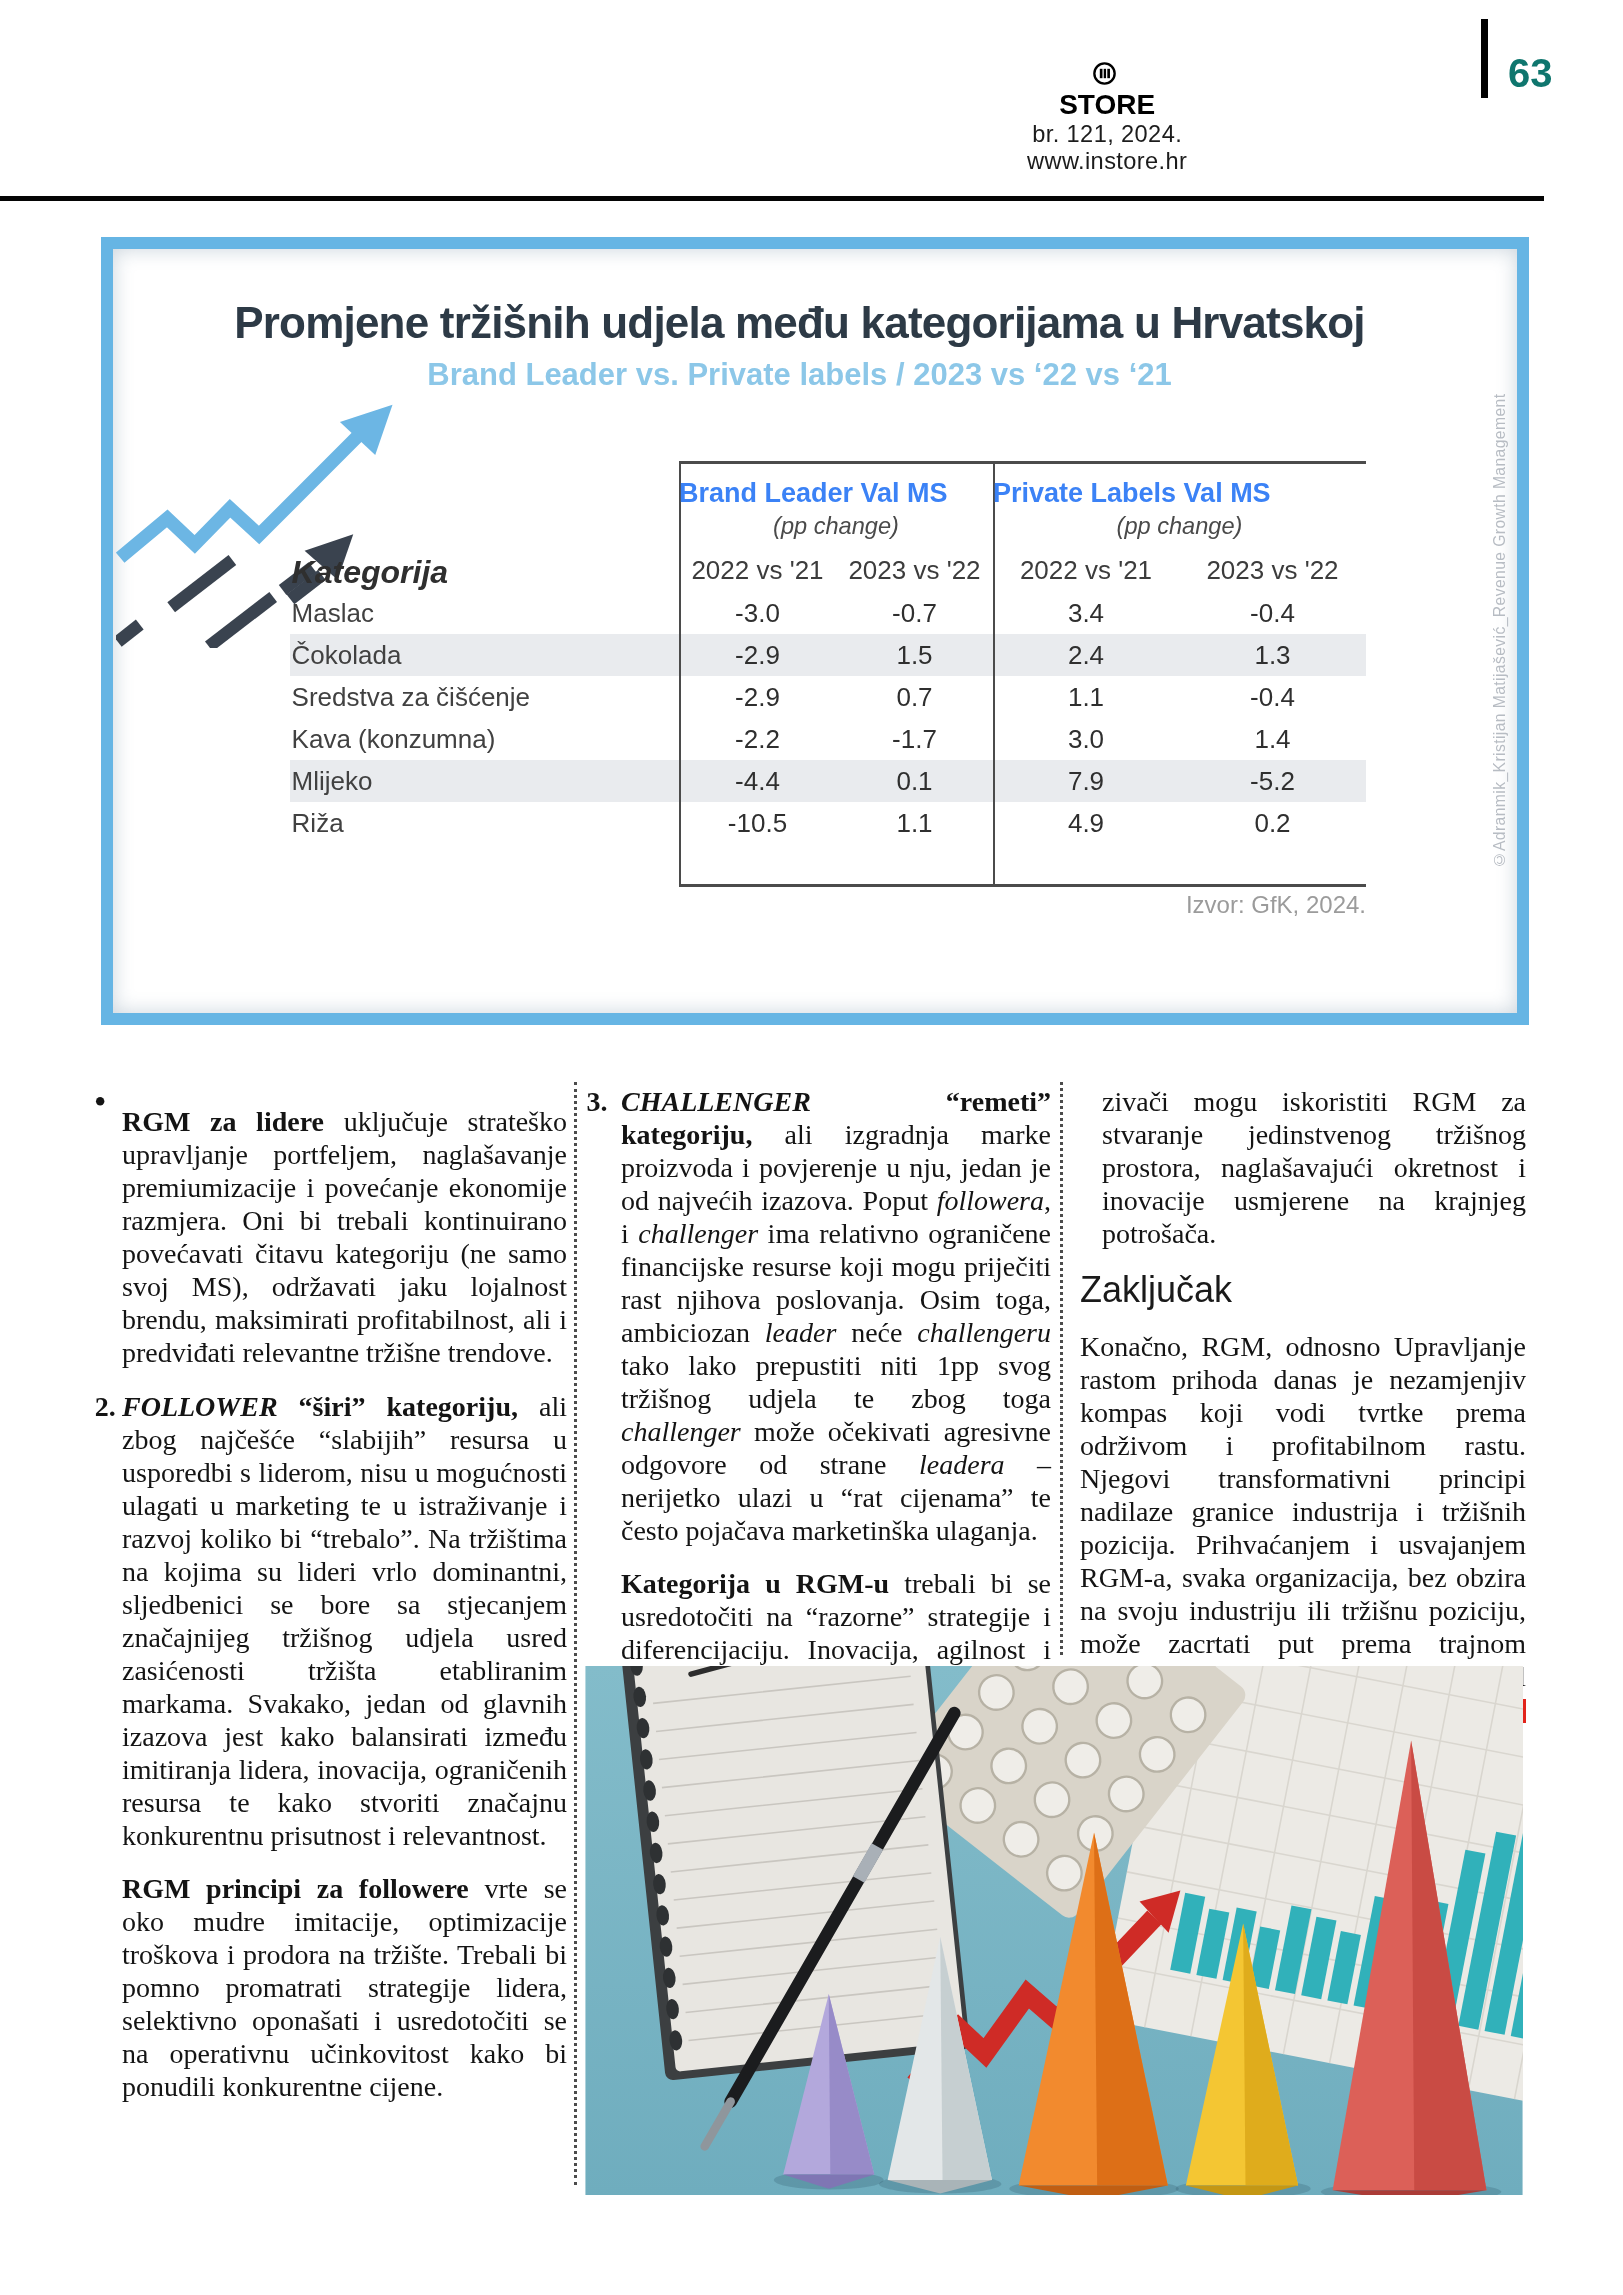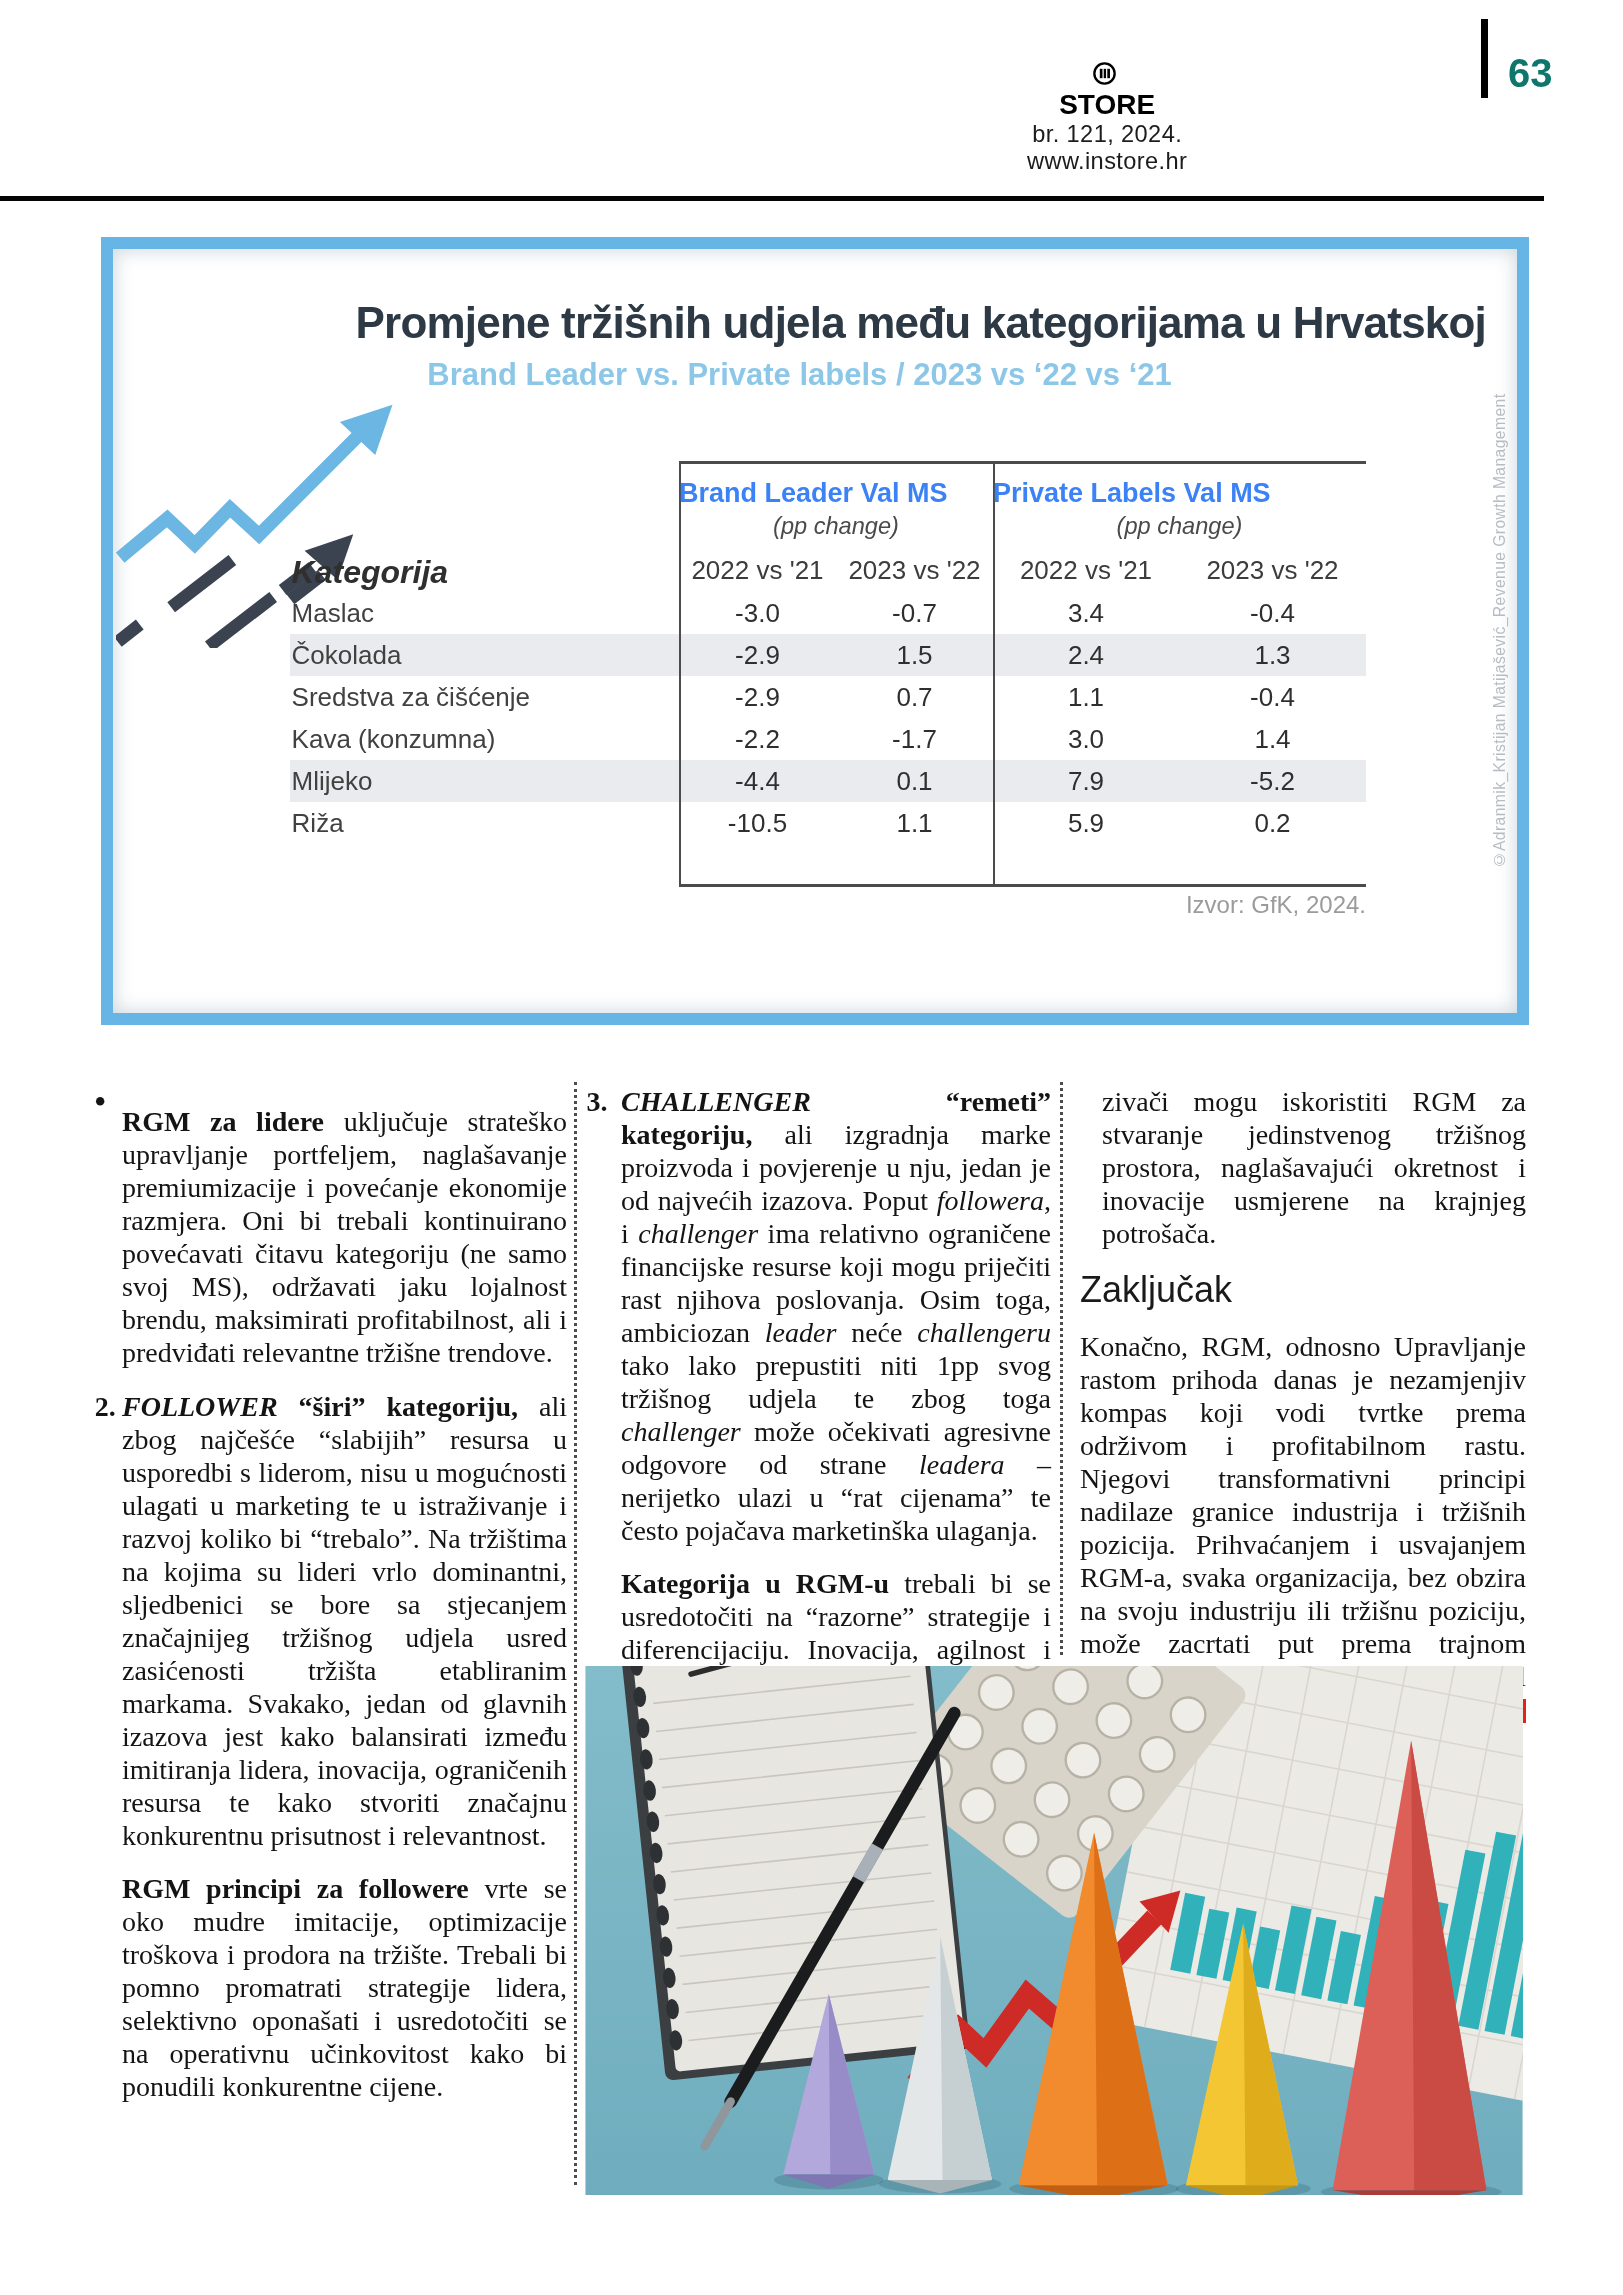--- a/index.html
+++ b/index.html
@@ -15,21 +15,21 @@
   .hdr-txt{font-size:23.6px;color:#1c1c1c;letter-spacing:0.4px;}
   .hdr-bar{position:absolute;left:1481px;top:19px;width:7px;height:79px;background:#000;}
   .pageno{position:absolute;left:1508px;top:51px;font-family:"Liberation Sans",sans-serif;
           font-weight:bold;font-size:40px;color:#0f766e;}
   .top-rule{position:absolute;left:0;top:196px;width:1544px;height:4.7px;background:#050505;}
 
   
   .chart-box{position:absolute;left:101px;top:237px;width:1404px;height:764px;
              border:12.6px solid #66b5e4;background:#fff;
              box-shadow:inset 0 0 20.4px rgba(90,120,145,.33);}
-  .chart-title{position:absolute;left:0;right:31px;top:49px;text-align:right;
+  .chart-title{position:absolute;left:0;right:31px;top:49px;text-align:center;
                font-family:"Liberation Sans",sans-serif;font-weight:bold;font-size:44px;
                letter-spacing:-0.8px;color:#2d3a46;}
   .chart-subtitle{position:absolute;left:0;right:31px;top:108px;text-align:center;
                   font-family:"Liberation Sans",sans-serif;font-weight:bold;font-size:31px;
                   color:#8cc7e8;}
   .trend-icon{position:absolute;left:3.1px;top:140px;}
 
   .mtable{position:absolute;left:177px;top:212px;width:1076px;
           font-family:"Liberation Sans",sans-serif;color:#3f3f3f;}
   .t-topline{position:absolute;left:389px;top:0;width:687px;height:3.1px;background:#4b4b4b;}
@@ -169,21 +169,21 @@
             <div class="tc-cat">Mlijeko</div>
             <div class="tc-num">-4.4</div>
             <div class="tc-num">0.1</div>
             <div class="tc-num">7.9</div>
             <div class="tc-num">-5.2</div>
           </div>
           <div class="trow">
             <div class="tc-cat">Riža</div>
             <div class="tc-num">-10.5</div>
             <div class="tc-num">1.1</div>
-            <div class="tc-num">5.9</div>
+            <div class="tc-num">4.9</div>
             <div class="tc-num">0.2</div>
           </div>
         </div>
       <div class="t-botline"></div>
     </div>
 
     <div class="source">Izvor: GfK, 2024.</div>
     <div class="credit">©Adranmik_Kristijan Matijašević_Revenue Growth Management</div>
   </div>
 

